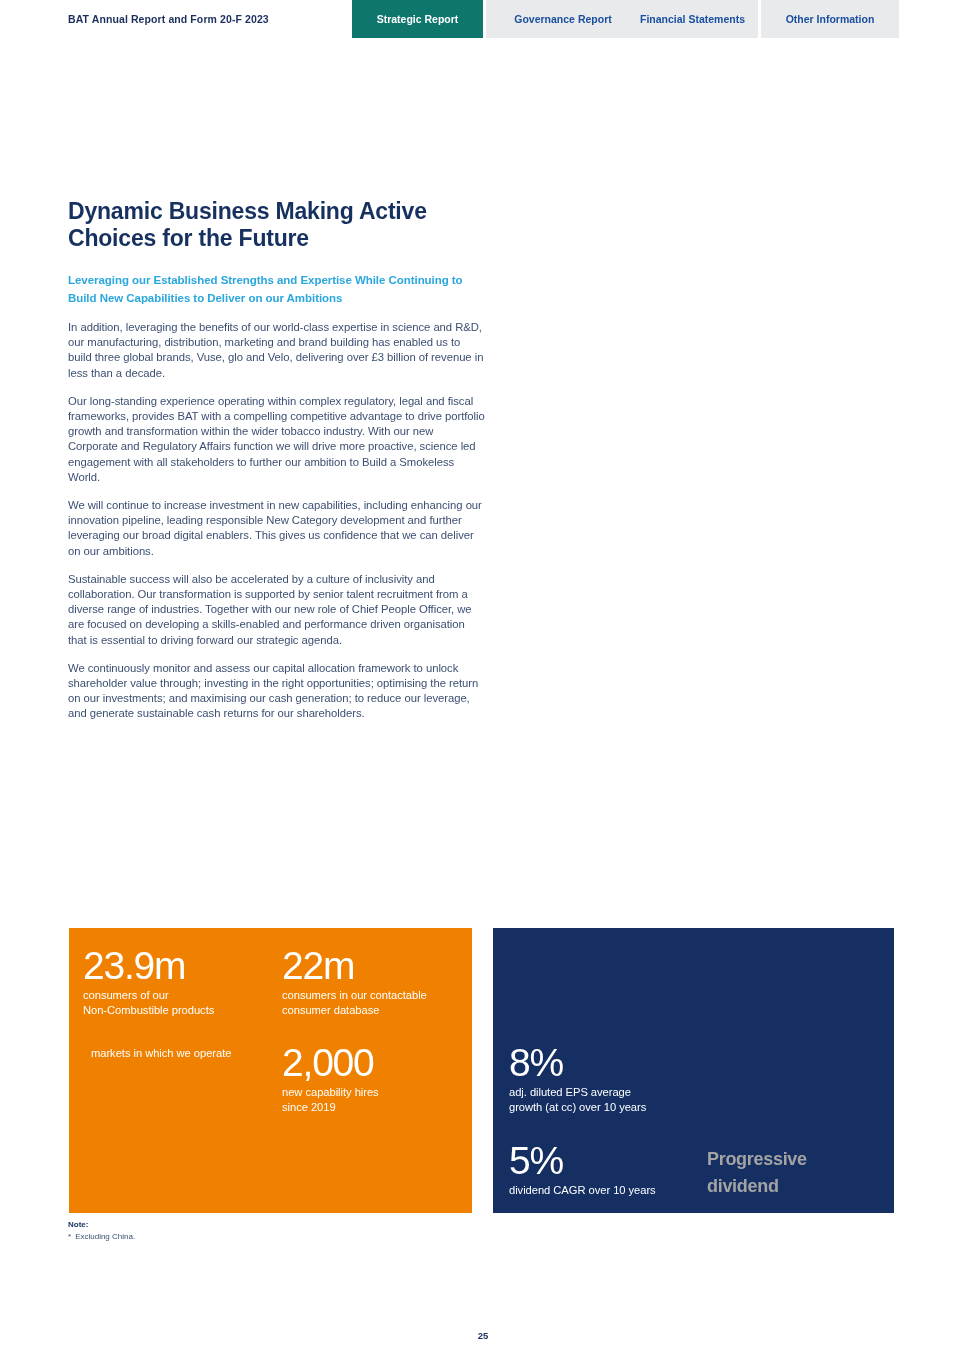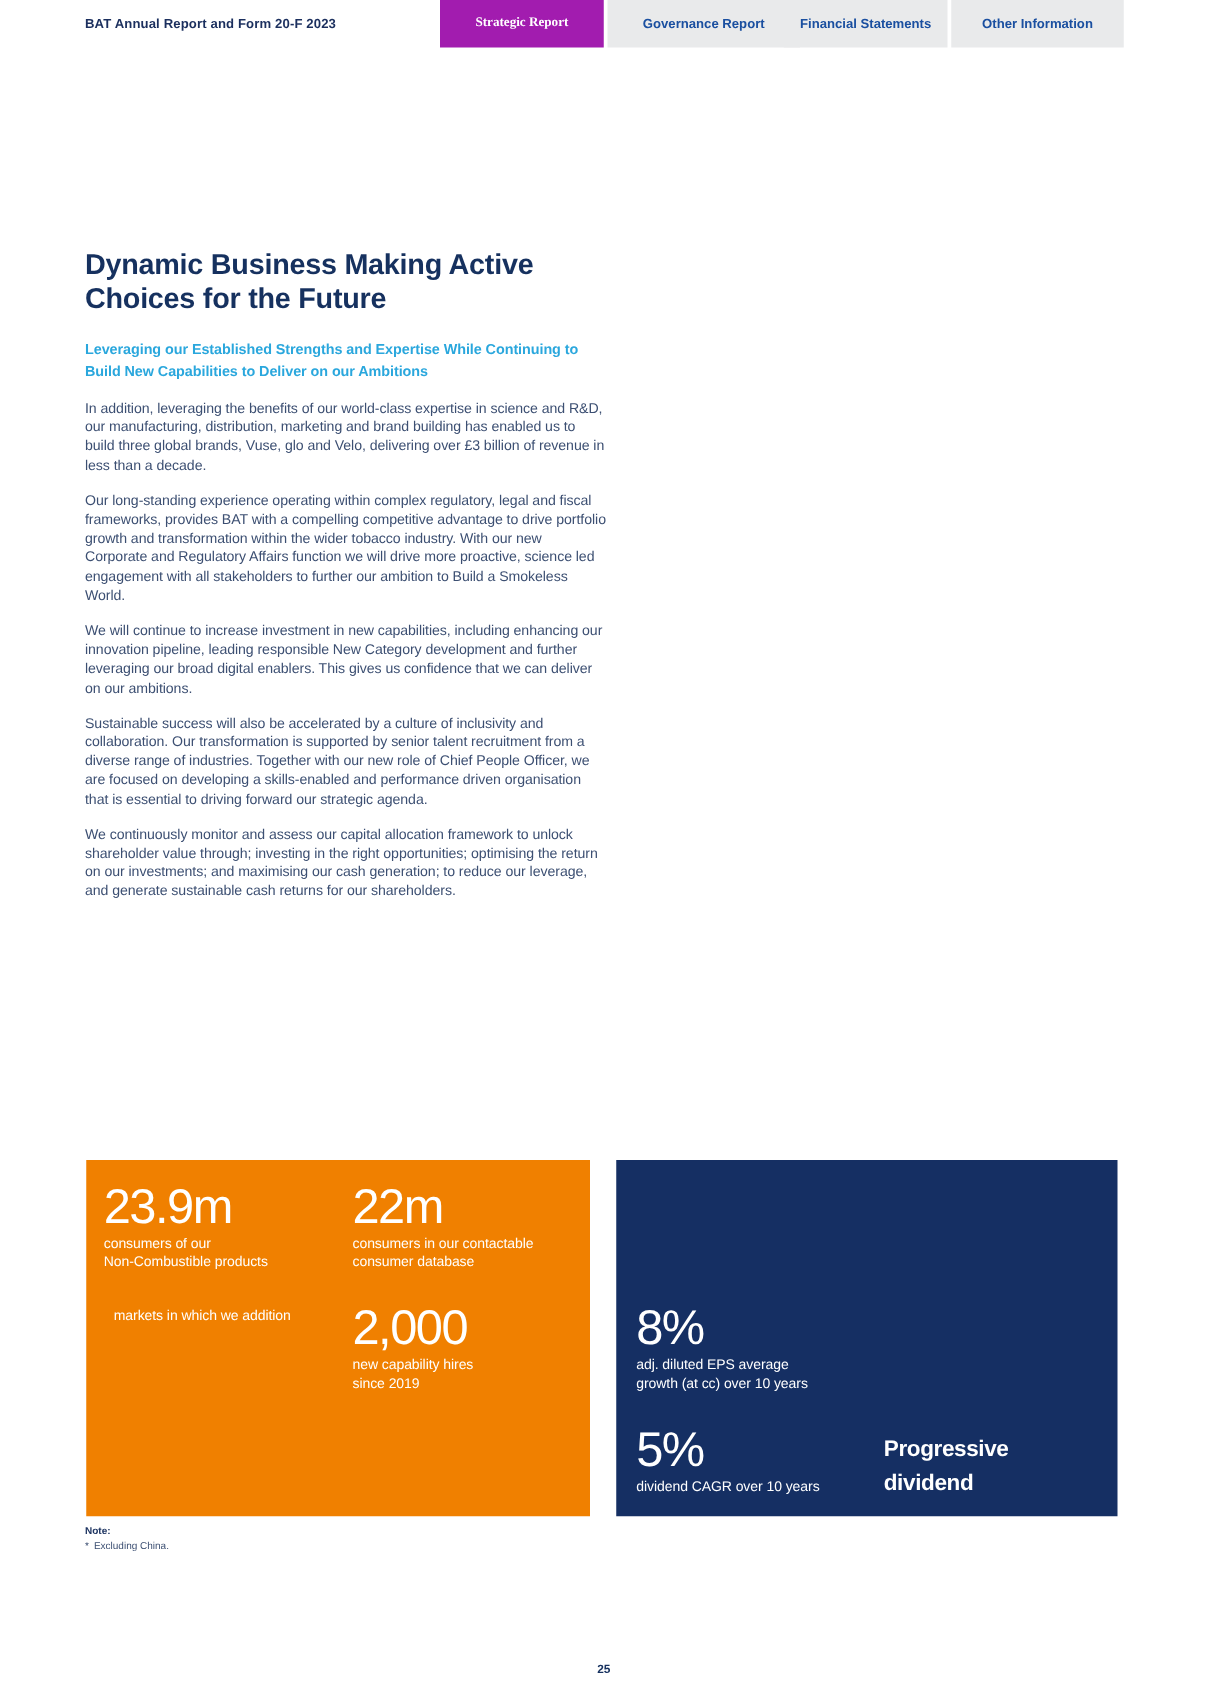--- a/index.html
+++ b/index.html
@@ -41,23 +41,22 @@
     line-height: 38px;
     text-align: center;
     font-size: 10.5px;
     font-weight: bold;
     color: #1a4fa0;
     background: #e9eaeb;
     white-space: nowrap;
     box-sizing: border-box;
   }
   .nav-tab.active {
-    background: #a21caf;
+    background: #0f766e;
     color: #ffffff;
-    font-family: Liberation Serif, serif;
   }
   #tab-strategic  { left: 352px; width: 131px; }
   #tab-governance { left: 486px; width: 154px; }
   #tab-financial  { left: 627px; width: 131px; }
   #tab-other      { left: 761px; width: 138px; }
 
   
   #article {
     position: absolute;
     left: 68px;
@@ -146,21 +145,21 @@
   #stat-cagr      { left: 16px; top: 213px; }
   #stat-eps  .stat-value,
   #stat-cagr .stat-value { font-size: 39px; }
   #progressive-dividend {
     position: absolute;
     left: 214px;
     top: 218px;
     font-size: 18px;
     font-weight: bold;
     line-height: 27px;
-    color: #ffffff;
+    color: #a3a3a3;
     letter-spacing: -0.3px;
     white-space: pre-line;
   }
 
   
   #footnote {
     position: absolute;
     left: 68px;
     top: 1219px;
     width: 420px;
@@ -232,21 +231,21 @@
 Non-Combustible products</div>
   </div>
 
   <div class="stat-block" id="stat-database">
     <div class="stat-value">22m</div>
     <div class="stat-label">consumers in our contactable
 consumer database</div>
   </div>
 
   <div class="stat-block" id="stat-markets">
-    <div class="stat-label">markets in which we addition</div>
+    <div class="stat-label">markets in which we operate</div>
   </div>
 
   <div class="stat-block" id="stat-hires">
     <div class="stat-value">2,000</div>
     <div class="stat-label">new capability hires
 since 2019</div>
   </div>
 
 </div>
 

